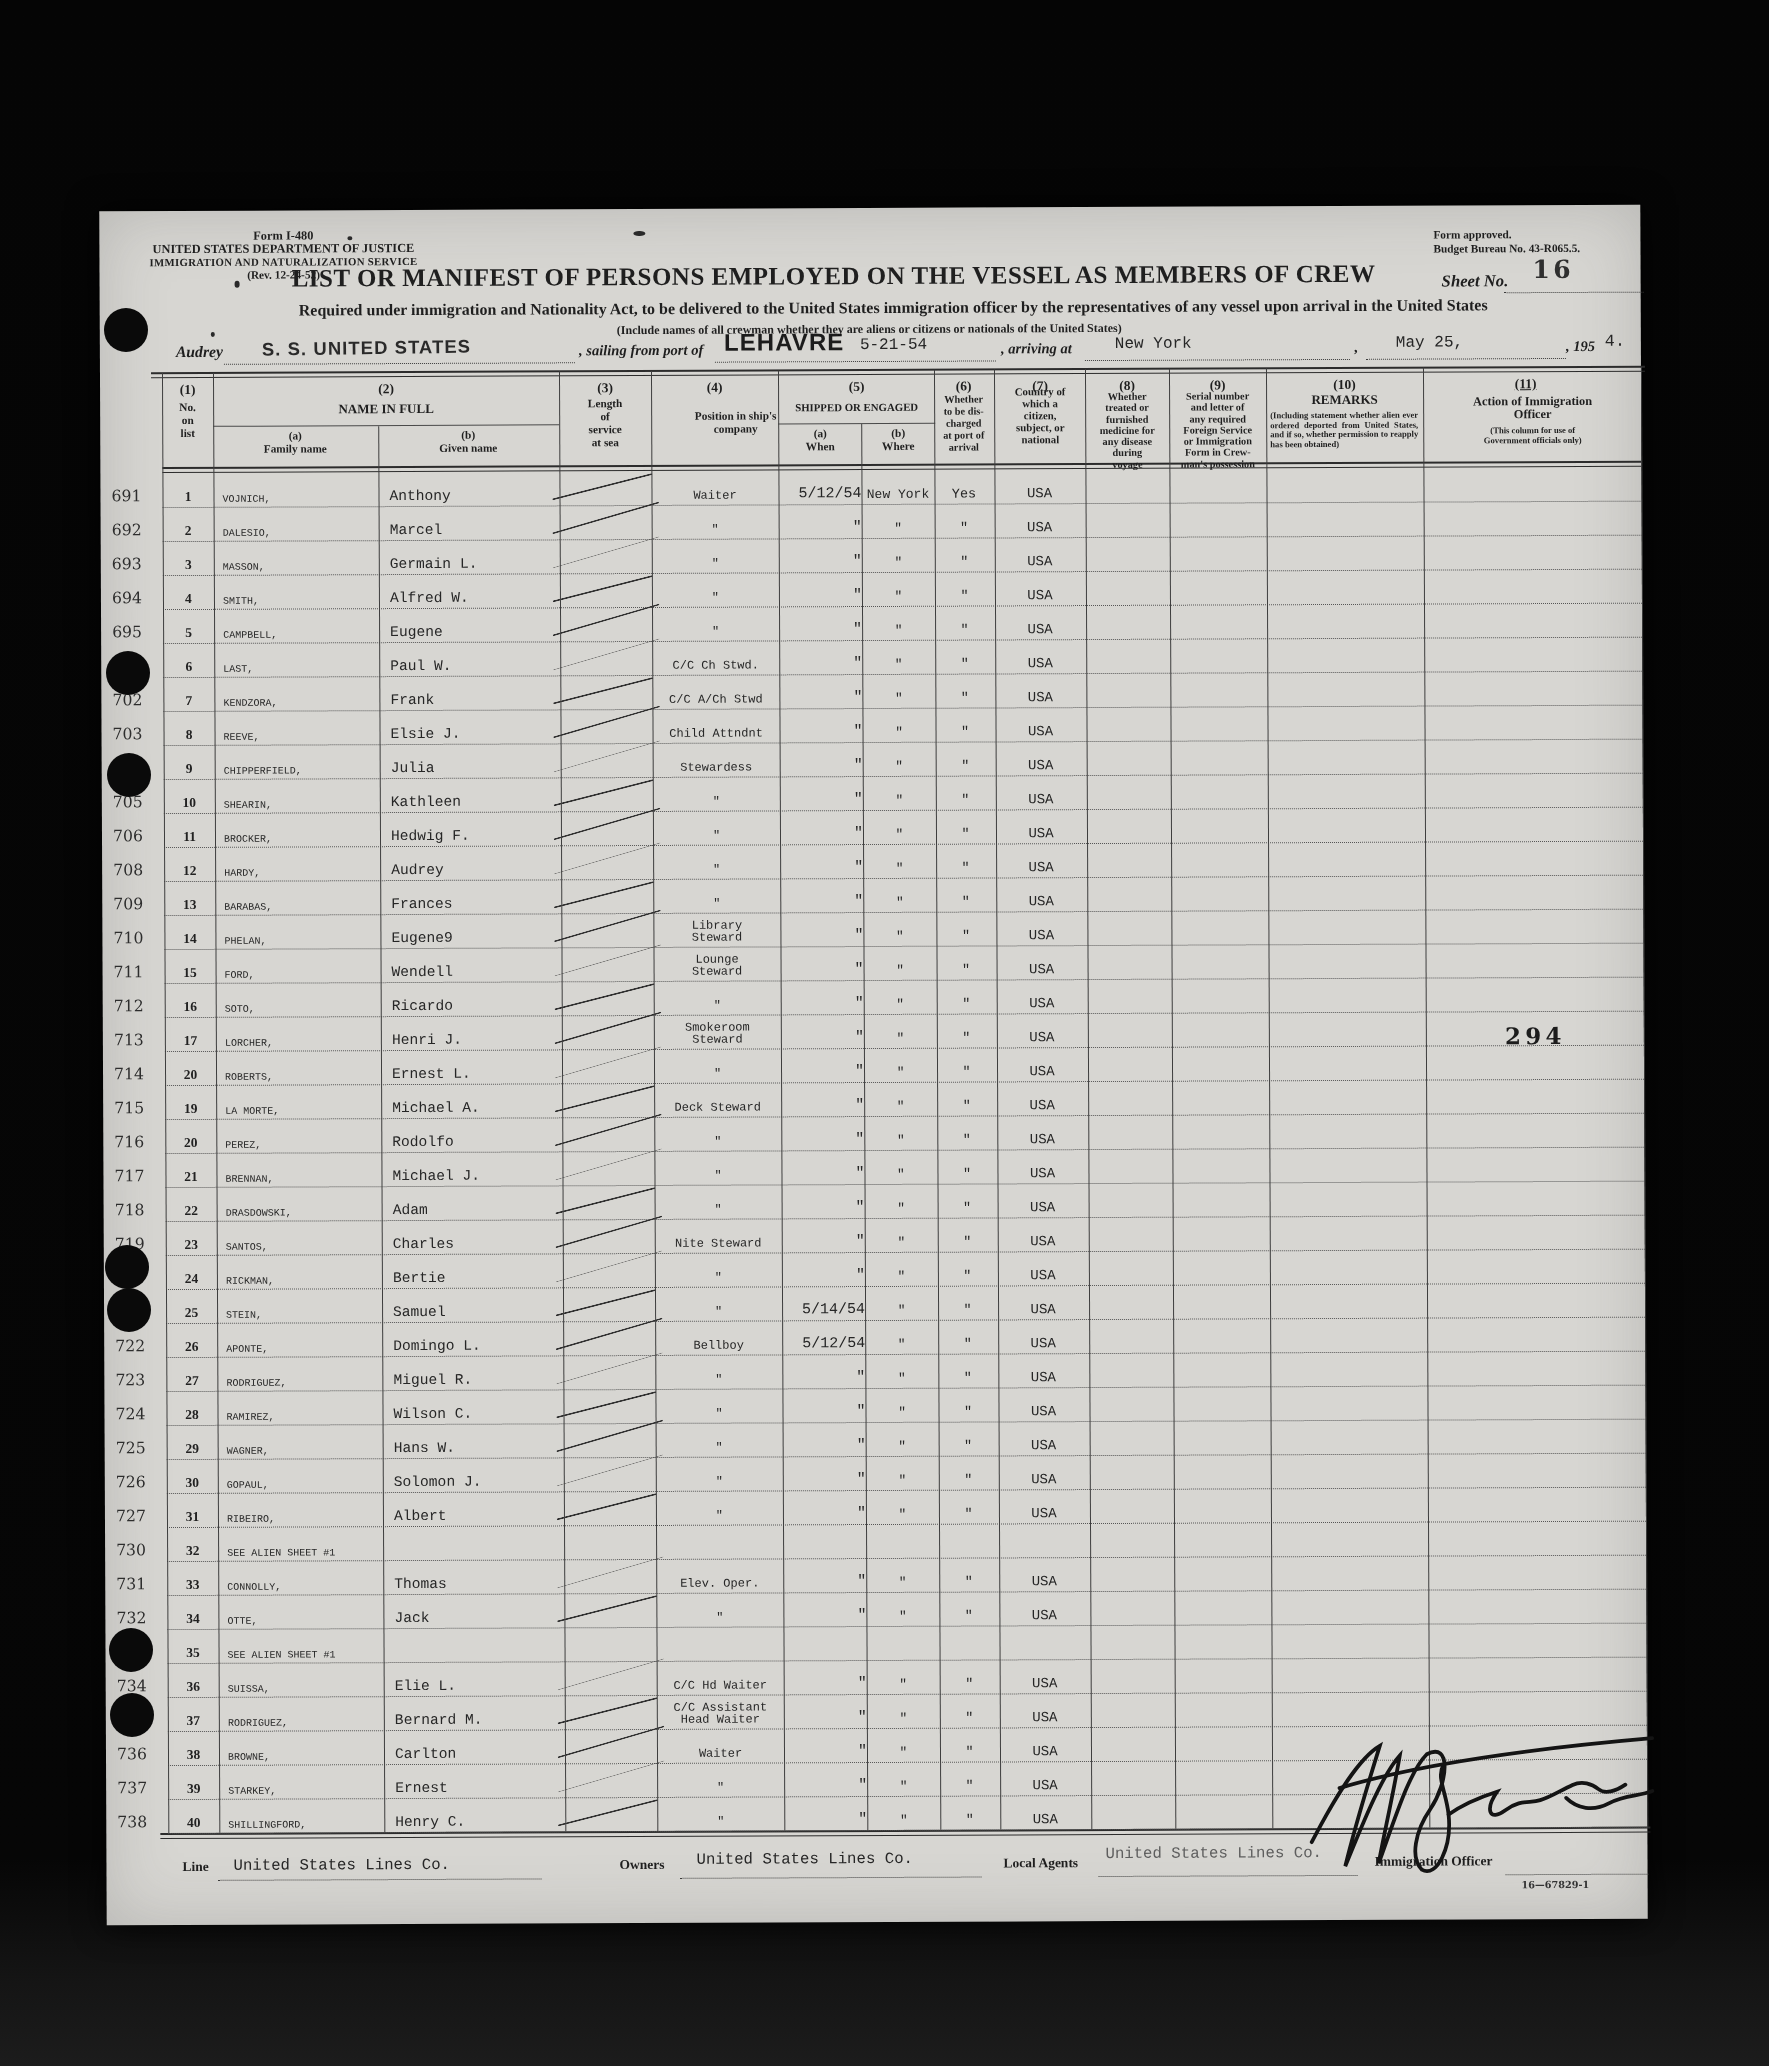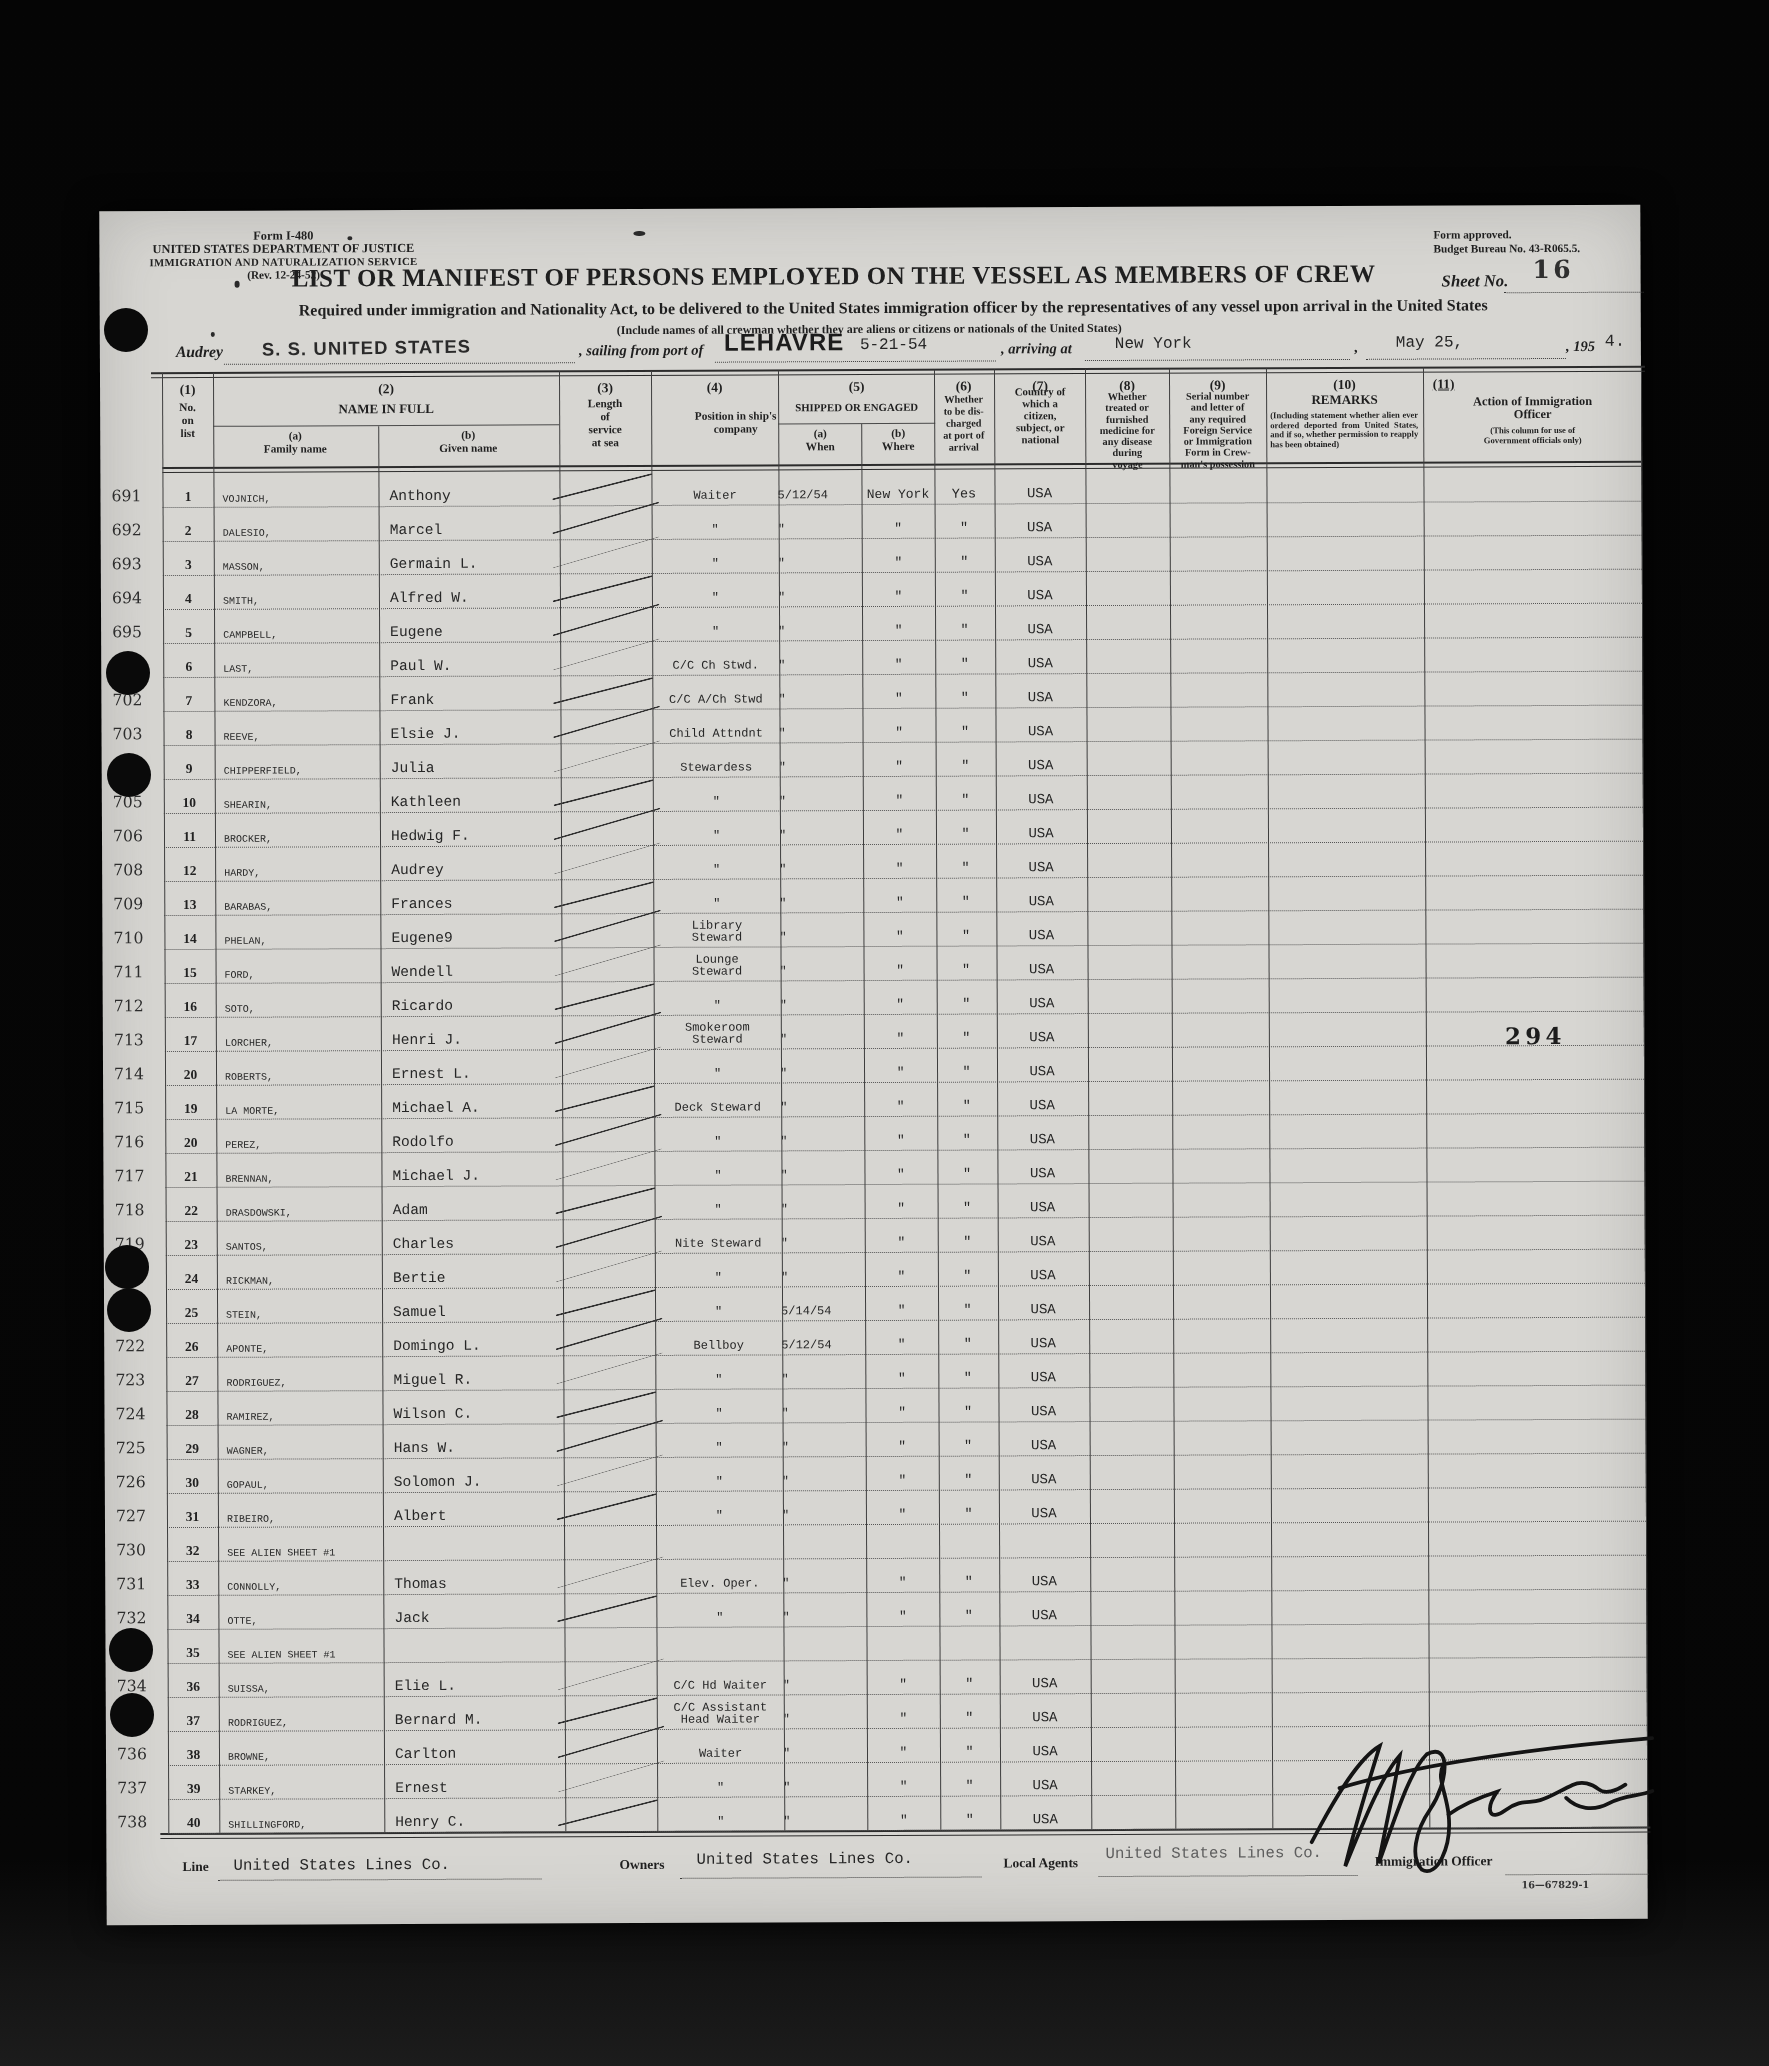--- a/index.html
+++ b/index.html
@@ -66,21 +66,21 @@
   .csmall{font-size:8.6px;font-weight:bold;text-align:center;line-height:9.7px;}
 
   
   .row{position:absolute;left:62px;width:1479px;height:34px;border-bottom:1.1px dotted #565656;}
   .cell{position:absolute;bottom:2.2px;}
   .serial{left:-51px;width:46px;font-family:"DejaVu Serif",serif;font-size:15.7px;color:#2d2d2d;}
   .rno{left:0;width:51px;text-align:center;font-size:13.5px;font-weight:bold;color:#222;}
   .family{left:60px;width:162px;font-size:10px;}
   .given{left:227px;width:178px;font-size:14.6px;}
   .position{left:489px;width:127px;text-align:center;font-size:12px;line-height:12.4px;white-space:pre-line;}
-  .when{left:615px;width:84px;text-align:left;font-size:12px;}
+  .when{left:615px;width:84px;text-align:right;font-size:15px;}
   .where{left:699px;width:73px;text-align:center;font-size:13px;}
   .dis{left:772px;width:59px;text-align:center;font-size:13.5px;}
   .country{left:831px;width:92px;text-align:center;font-size:14px;}
   .action{left:1261px;width:219px;text-align:center;font-family:"DejaVu Serif",serif;
           font-size:23px;font-weight:bold;letter-spacing:4.3px;color:#1c1c1c;bottom:-4.3px;}
   .slash{position:absolute;left:390px;bottom:5.4px;width:111px;height:0;border-top:2.2px solid #303030;
          transform:rotate(-16deg);transform-origin:left bottom;border-radius:1.6px;}
   .row:nth-child(3n) .slash{opacity:.62;border-top-width:1.6px;}
   .row:nth-child(3n+1) .slash{width:103px;transform:rotate(-14deg);}
 
@@ -198,21 +198,21 @@
 any required
 Foreign Service
 or Immigration
 Form in Crew-
 man's possession</div>
 
   <div class="abs cnum printed" style="left:1166px;top:171px;width:157px;">(10)</div>
   <div class="abs clabel printed" style="left:1166px;top:187px;width:157px;font-size:13px;">REMARKS</div>
   <div class="abs csmall printed" style="left:1170px;top:205px;width:148px;text-align:justify;">(Including statement whether alien ever ordered deported from United States, and if so, whether permission to reapply has been obtained)</div>
 
-  <div class="abs cnum printed" style="left:1253px;top:171px;width:181px;text-decoration:underline;">(11)</div>
+  <div class="abs cnum printed" style="left:1335px;top:171px;width:181px;text-decoration:underline;">(11)</div>
   <div class="abs clabel pre printed" style="left:1323px;top:190px;width:219px;font-size:12.4px;">Action of Immigration
 Officer</div>
   <div class="abs csmall pre printed" style="left:1323px;top:221px;width:219px;">(This column for use of
 Government officials only)</div>
 
   <div class="abs" id="rows-host">
   <div class="row" style="top: 262px;">
     <span class="cell serial">691</span>
     <span class="cell rno">1</span>
     <span class="cell typed family">VOJNICH,</span>

